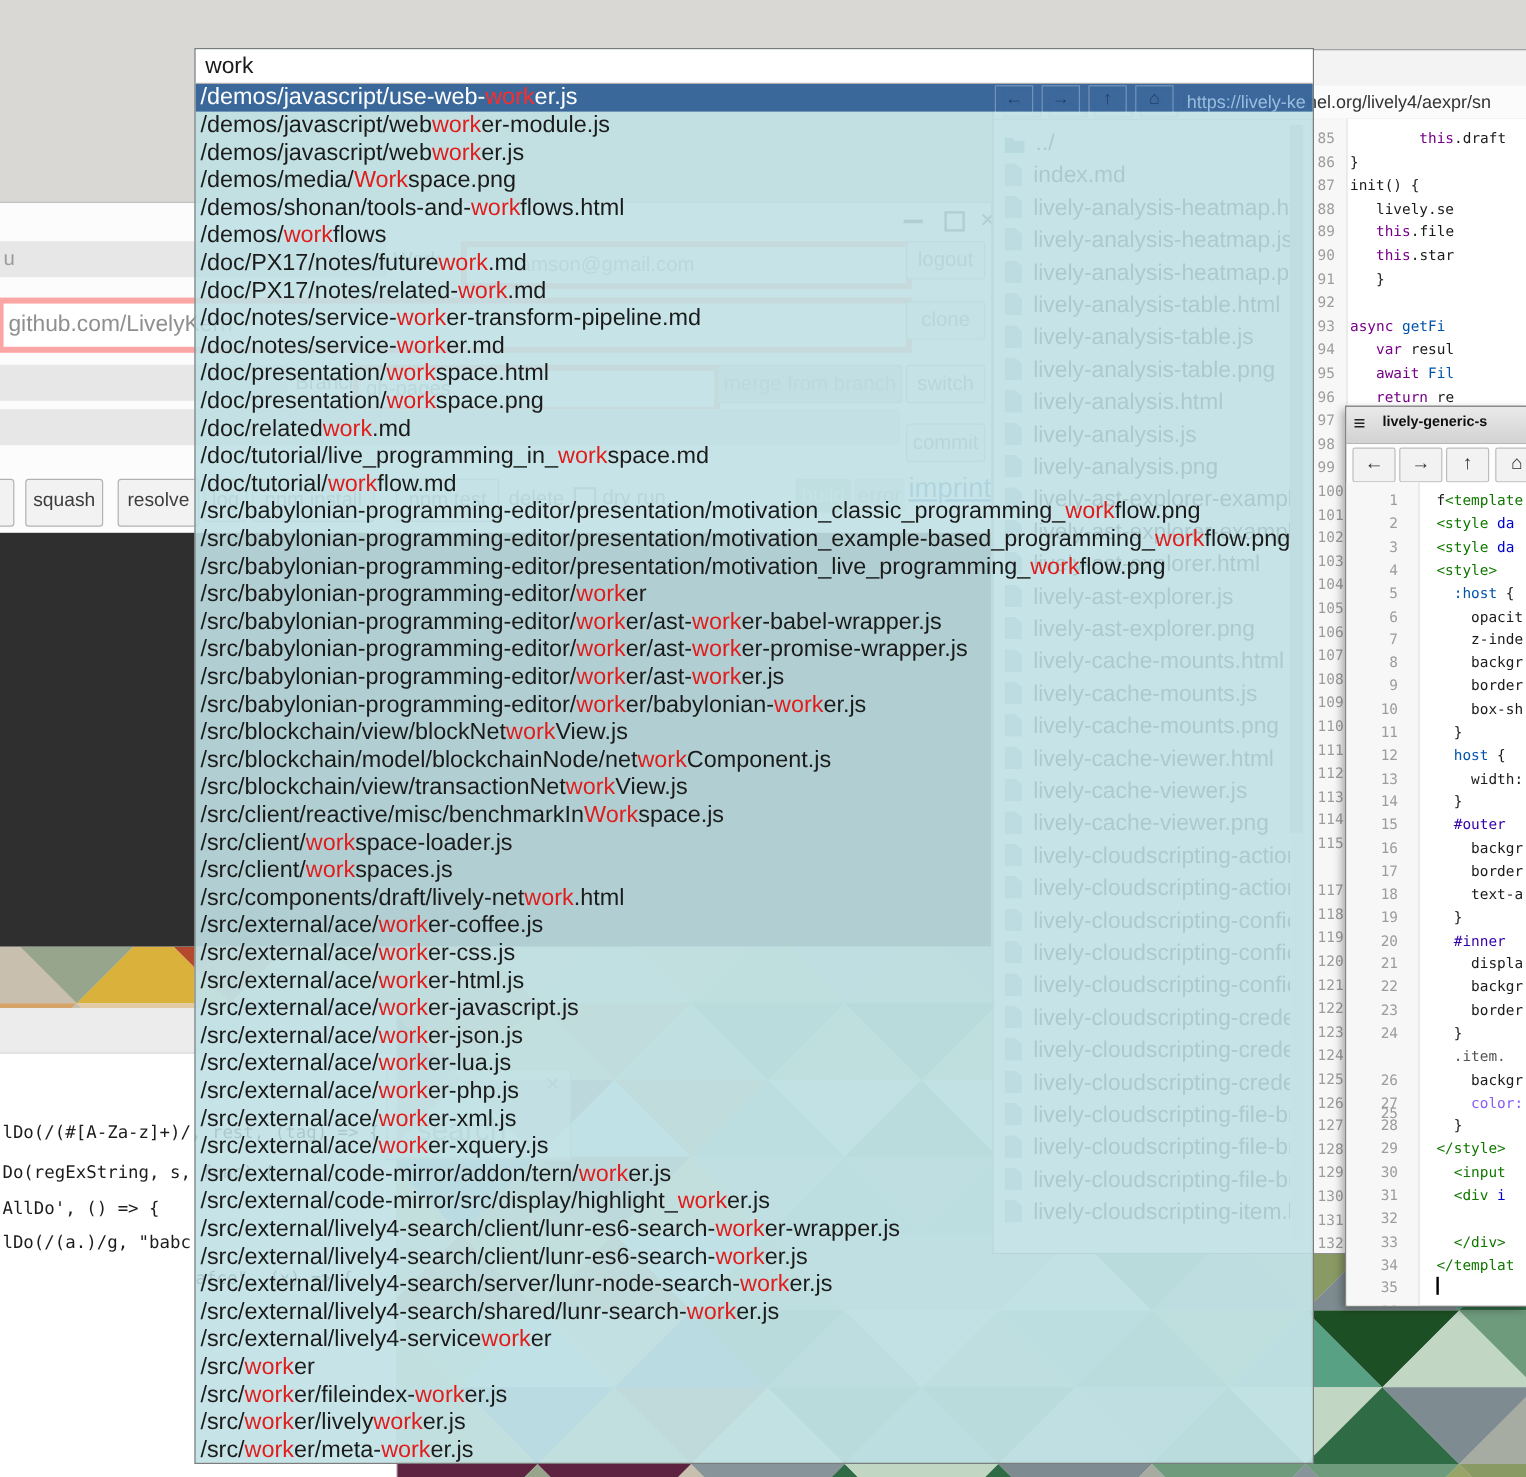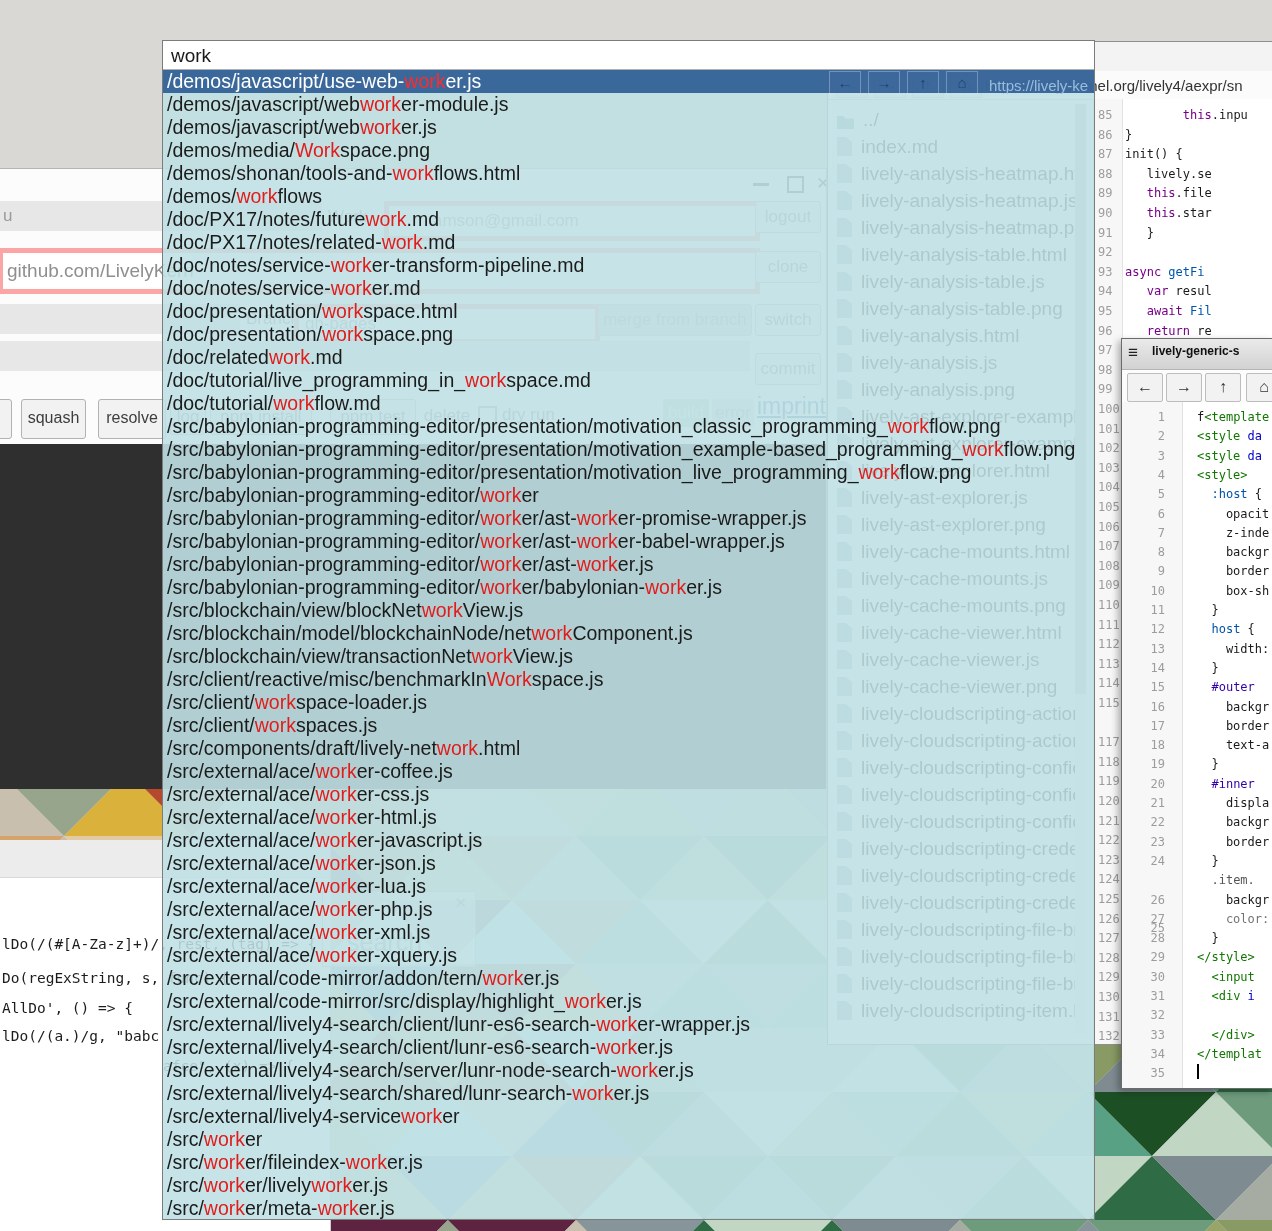--- a/index.html
+++ b/index.html
@@ -413,21 +413,21 @@
           <div class="ednum" style="top: 791px;">125</div>
           <div class="ednum" style="top: 810.6px;">126</div>
           <div class="ednum" style="top: 830.2px;">127</div>
           <div class="ednum" style="top: 849.8px;">128</div>
           <div class="ednum" style="top: 869.4px;">129</div>
           <div class="ednum" style="top: 889px;">130</div>
           <div class="ednum" style="top: 908.6px;">131</div>
           <div class="ednum" style="top: 928.2px;">132</div>
         </div>
       <div id="ed1-lines">
-          <div class="edline" style="top: 7px; left: 30px;"><span style="color: rgb(26, 26, 26);">        </span><span style="color: rgb(119, 0, 136);">this</span><span style="color: rgb(26, 26, 26);">.inpu</span></div>
+          <div class="edline" style="top: 7px; left: 30px;"><span style="color: rgb(26, 26, 26);">        </span><span style="color: rgb(119, 0, 136);">this</span><span style="color: rgb(26, 26, 26);">.draft</span></div>
           <div class="edline" style="top: 26.6px; left: 30px;"><span style="color: rgb(26, 26, 26);">}</span></div>
           <div class="edline" style="top: 46.2px; left: 30px;"><span style="color: rgb(26, 26, 26);">init() {</span></div>
           <div class="edline" style="top: 65.8px; left: 30px;"><span style="color: rgb(26, 26, 26);">   lively.se</span></div>
           <div class="edline" style="top: 85.4px; left: 30px;"><span style="color: rgb(26, 26, 26);">   </span><span style="color: rgb(119, 0, 136);">this</span><span style="color: rgb(26, 26, 26);">.file</span></div>
           <div class="edline" style="top: 105px; left: 30px;"><span style="color: rgb(26, 26, 26);">   </span><span style="color: rgb(119, 0, 136);">this</span><span style="color: rgb(26, 26, 26);">.star</span></div>
           <div class="edline" style="top: 124.6px; left: 30px;"><span style="color: rgb(26, 26, 26);">   }</span></div>
           <div class="edline" style="top: 163.8px; left: 30px;"><span style="color: rgb(119, 0, 136);">async</span><span style="color: rgb(26, 26, 26);"> </span><span style="color: rgb(0, 85, 170);">getFi</span></div>
           <div class="edline" style="top: 183.4px; left: 30px;"><span style="color: rgb(26, 26, 26);">   </span><span style="color: rgb(119, 0, 136);">var</span><span style="color: rgb(26, 26, 26);"> resul</span></div>
           <div class="edline" style="top: 203px; left: 30px;"><span style="color: rgb(26, 26, 26);">   </span><span style="color: rgb(119, 0, 136);">await</span><span style="color: rgb(0, 85, 170);"> Fil</span></div>
           <div class="edline" style="top: 222.6px; left: 30px;"><span style="color: rgb(26, 26, 26);">   </span><span style="color: rgb(119, 0, 136);">return</span><span style="color: rgb(26, 26, 26);"> re</span></div>
@@ -452,22 +452,22 @@
         <div class="srow"><span>/doc/notes/service-</span><span class="hl">work</span><span>er.md</span></div>
         <div class="srow"><span>/doc/presentation/</span><span class="hl">work</span><span>space.html</span></div>
         <div class="srow"><span>/doc/presentation/</span><span class="hl">work</span><span>space.png</span></div>
         <div class="srow"><span>/doc/related</span><span class="hl">work</span><span>.md</span></div>
         <div class="srow"><span>/doc/tutorial/live_programming_in_</span><span class="hl">work</span><span>space.md</span></div>
         <div class="srow"><span>/doc/tutorial/</span><span class="hl">work</span><span>flow.md</span></div>
         <div class="srow"><span>/src/babylonian-programming-editor/presentation/motivation_classic_programming_</span><span class="hl">work</span><span>flow.png</span></div>
         <div class="srow"><span>/src/babylonian-programming-editor/presentation/motivation_example-based_programming_</span><span class="hl">work</span><span>flow.png</span></div>
         <div class="srow"><span>/src/babylonian-programming-editor/presentation/motivation_live_programming_</span><span class="hl">work</span><span>flow.png</span></div>
         <div class="srow"><span>/src/babylonian-programming-editor/</span><span class="hl">work</span><span>er</span></div>
+        <div class="srow"><span>/src/babylonian-programming-editor/</span><span class="hl">work</span><span>er/ast-</span><span class="hl">work</span><span>er-babel-wrapper.js</span></div>
         <div class="srow"><span>/src/babylonian-programming-editor/</span><span class="hl">work</span><span>er/ast-</span><span class="hl">work</span><span>er-promise-wrapper.js</span></div>
-        <div class="srow"><span>/src/babylonian-programming-editor/</span><span class="hl">work</span><span>er/ast-</span><span class="hl">work</span><span>er-babel-wrapper.js</span></div>
         <div class="srow"><span>/src/babylonian-programming-editor/</span><span class="hl">work</span><span>er/ast-</span><span class="hl">work</span><span>er.js</span></div>
         <div class="srow"><span>/src/babylonian-programming-editor/</span><span class="hl">work</span><span>er/babylonian-</span><span class="hl">work</span><span>er.js</span></div>
         <div class="srow"><span>/src/blockchain/view/blockNet</span><span class="hl">work</span><span>View.js</span></div>
         <div class="srow"><span>/src/blockchain/model/blockchainNode/net</span><span class="hl">work</span><span>Component.js</span></div>
         <div class="srow"><span>/src/blockchain/view/transactionNet</span><span class="hl">work</span><span>View.js</span></div>
         <div class="srow"><span>/src/client/reactive/misc/benchmarkIn</span><span class="hl">Work</span><span>space.js</span></div>
         <div class="srow"><span>/src/client/</span><span class="hl">work</span><span>space-loader.js</span></div>
         <div class="srow"><span>/src/client/</span><span class="hl">work</span><span>spaces.js</span></div>
         <div class="srow"><span>/src/components/draft/lively-net</span><span class="hl">work</span><span>.html</span></div>
         <div class="srow"><span>/src/external/ace/</span><span class="hl">work</span><span>er-coffee.js</span></div>
@@ -565,21 +565,21 @@
           <div class="ed2line" style="top: 314.8px;"><span style="color: rgb(26, 26, 26);">    border</span></div>
           <div class="ed2line" style="top: 334.1px;"><span style="color: rgb(26, 26, 26);">    text-a</span></div>
           <div class="ed2line" style="top: 353.4px;"><span style="color: rgb(26, 26, 26);">  }</span></div>
           <div class="ed2line" style="top: 372.7px;"><span style="color: rgb(26, 26, 26);">  </span><span style="color: rgb(51, 0, 170);">#inner</span></div>
           <div class="ed2line" style="top: 392px;"><span style="color: rgb(26, 26, 26);">    displa</span></div>
           <div class="ed2line" style="top: 411.3px;"><span style="color: rgb(26, 26, 26);">    backgr</span></div>
           <div class="ed2line" style="top: 430.6px;"><span style="color: rgb(26, 26, 26);">    border</span></div>
           <div class="ed2line" style="top: 449.9px;"><span style="color: rgb(26, 26, 26);">  }</span></div>
           <div class="ed2line" style="top: 469.2px;"><span style="color: rgb(26, 26, 26);">  </span><span style="color: rgb(85, 85, 85);">.item.</span></div>
           <div class="ed2line" style="top: 488.5px;"><span style="color: rgb(26, 26, 26);">    backgr</span></div>
-          <div class="ed2line" style="top: 507.8px;"><span style="color: #737373; margin-top: 44px;">    color:</span></div>
+          <div class="ed2line" style="top: 507.8px;"><span style="color: #8b5cf6; margin-top: 44px;">    color:</span></div>
           <div class="ed2line" style="top: 527.1px;"><span style="color: rgb(26, 26, 26);">  }</span></div>
           <div class="ed2line" style="top: 546.4px;"><span style="color: rgb(17, 119, 0);">&lt;/style&gt;</span></div>
           <div class="ed2line" style="top: 565.7px;"><span style="color: rgb(26, 26, 26);">  </span><span style="color: rgb(17, 119, 0);">&lt;input</span></div>
           <div class="ed2line" style="top: 585px;"><span style="color: rgb(26, 26, 26);">  </span><span style="color: rgb(17, 119, 0);">&lt;div</span><span style="color: rgb(0, 0, 204);"> i</span></div>
           <div class="ed2line" style="top: 623.6px;"><span style="color: rgb(26, 26, 26);">  </span><span style="color: rgb(17, 119, 0);">&lt;/div&gt;</span></div>
           <div class="ed2line" style="top: 642.9px;"><span style="color: rgb(17, 119, 0);">&lt;/templat</span></div>
         </div>
       <div id="w2-caret"></div>
     </div>
   </div>

